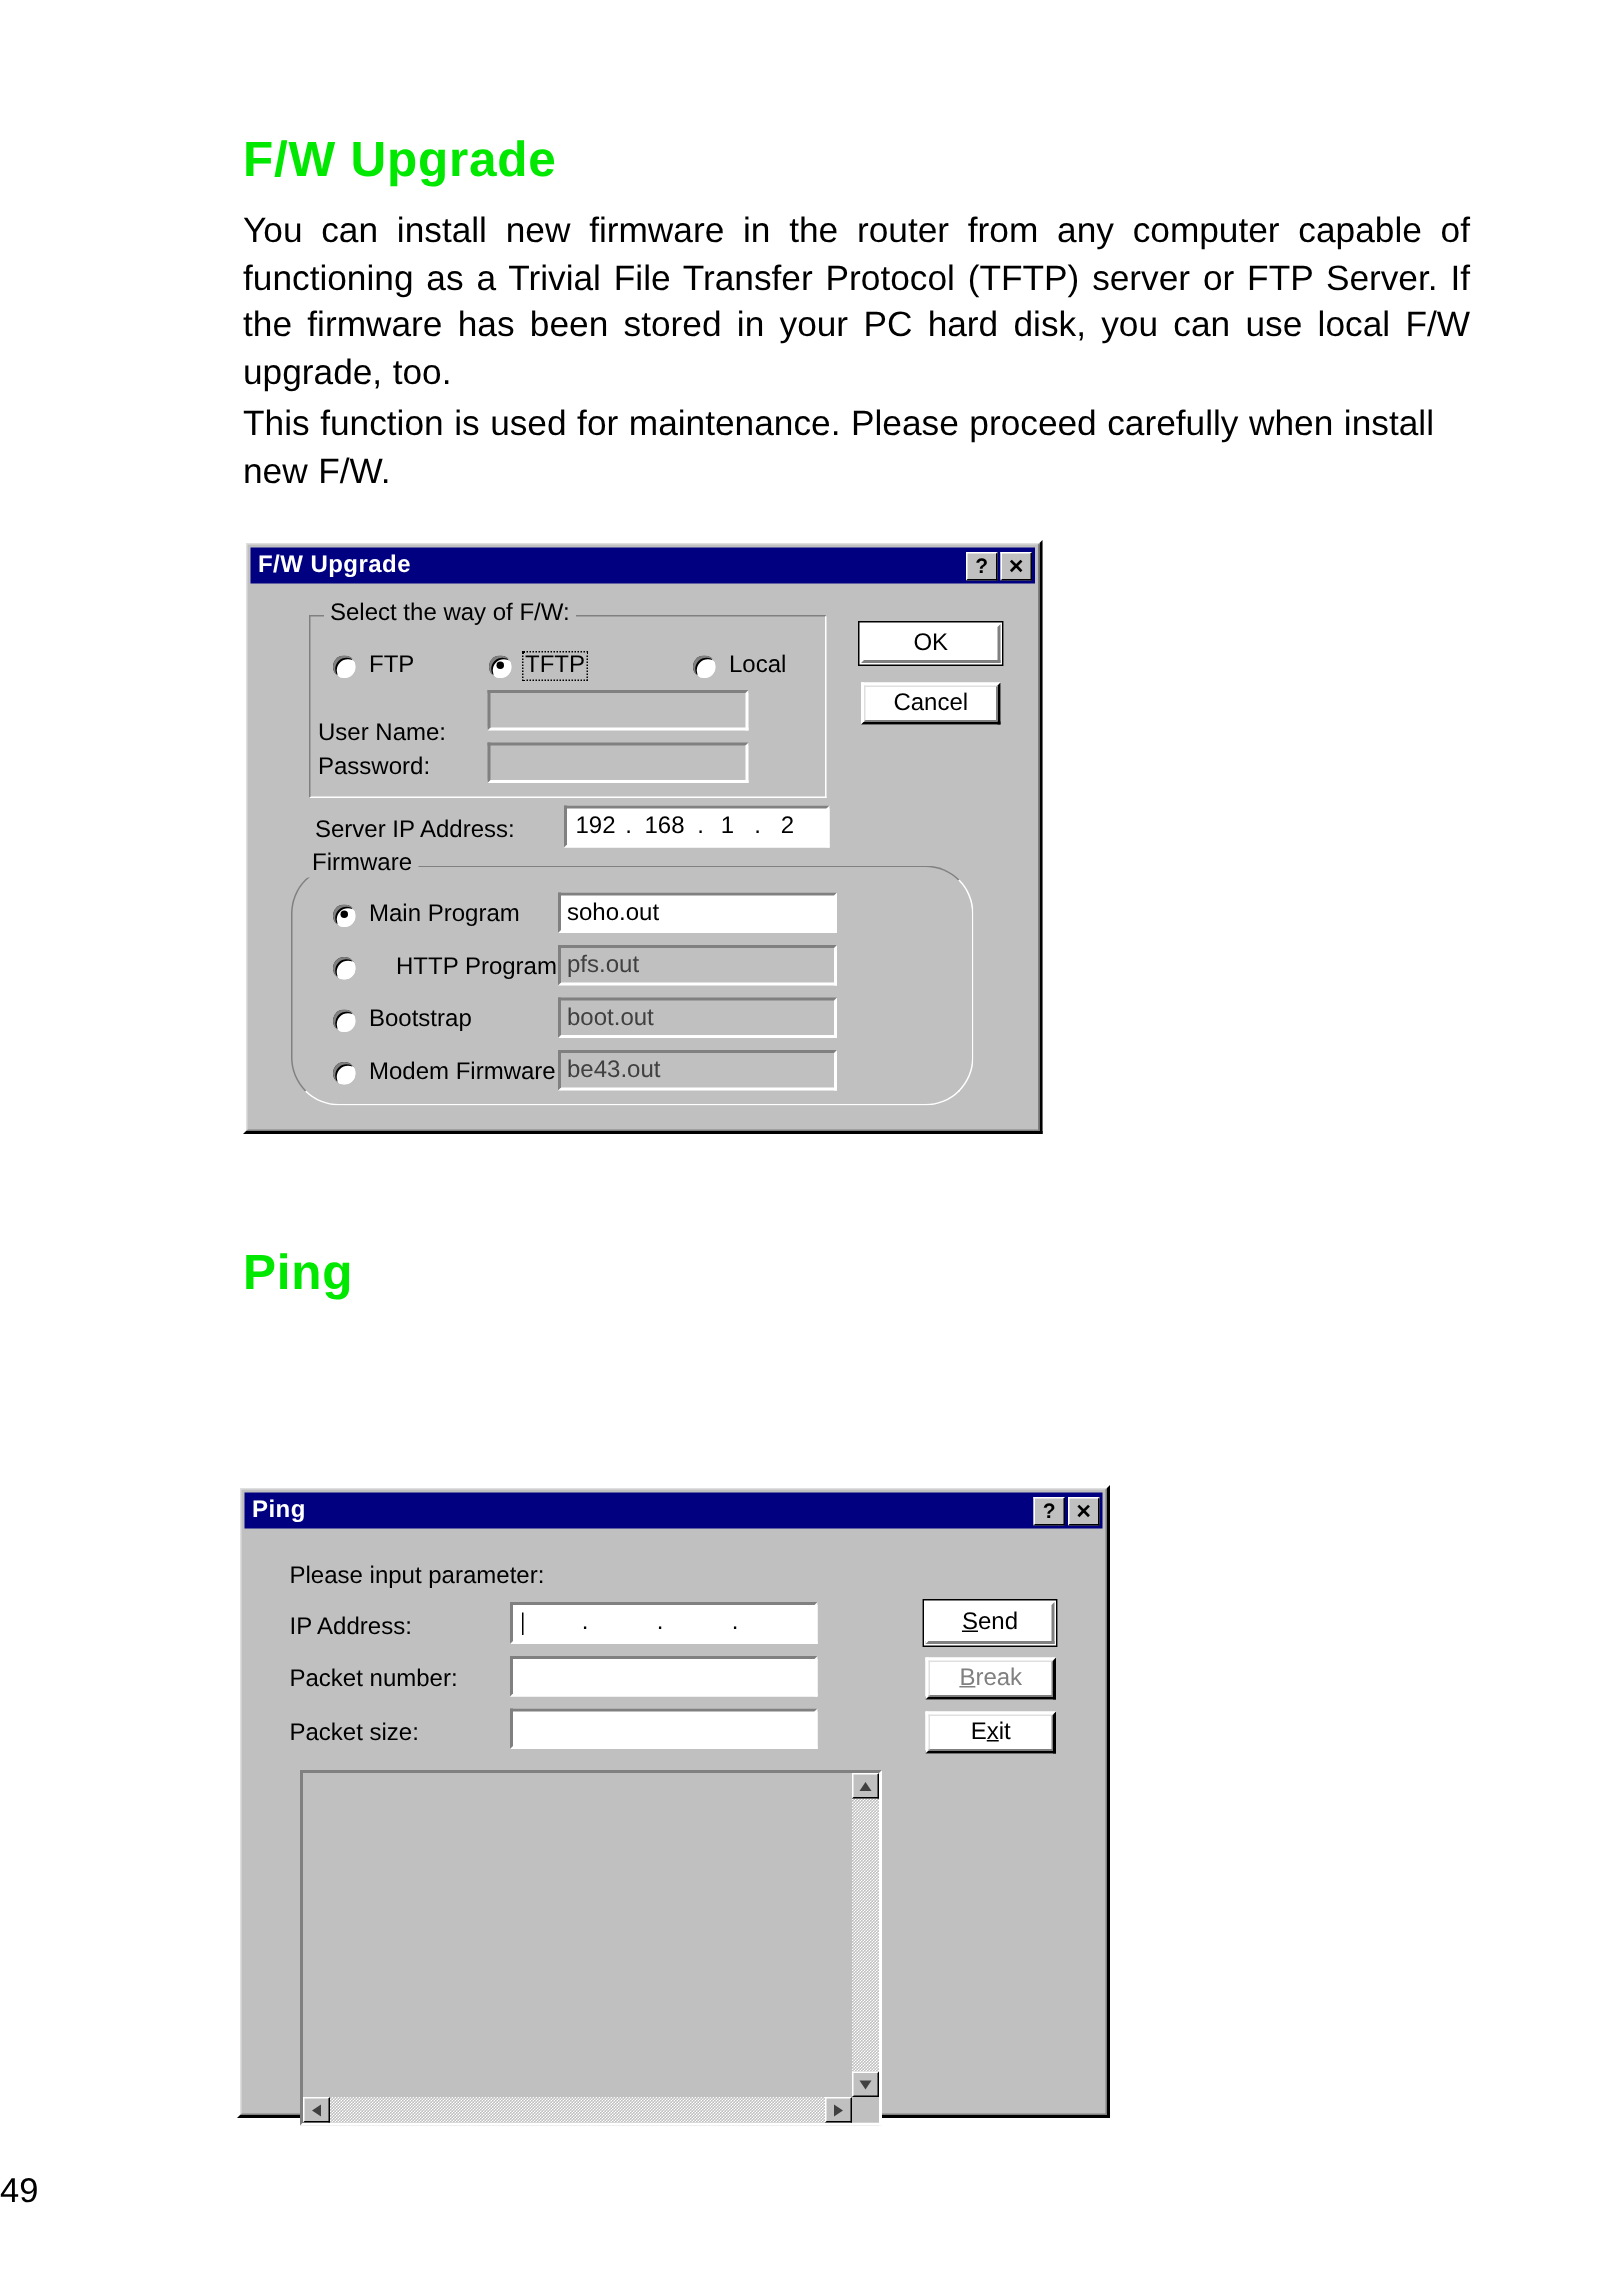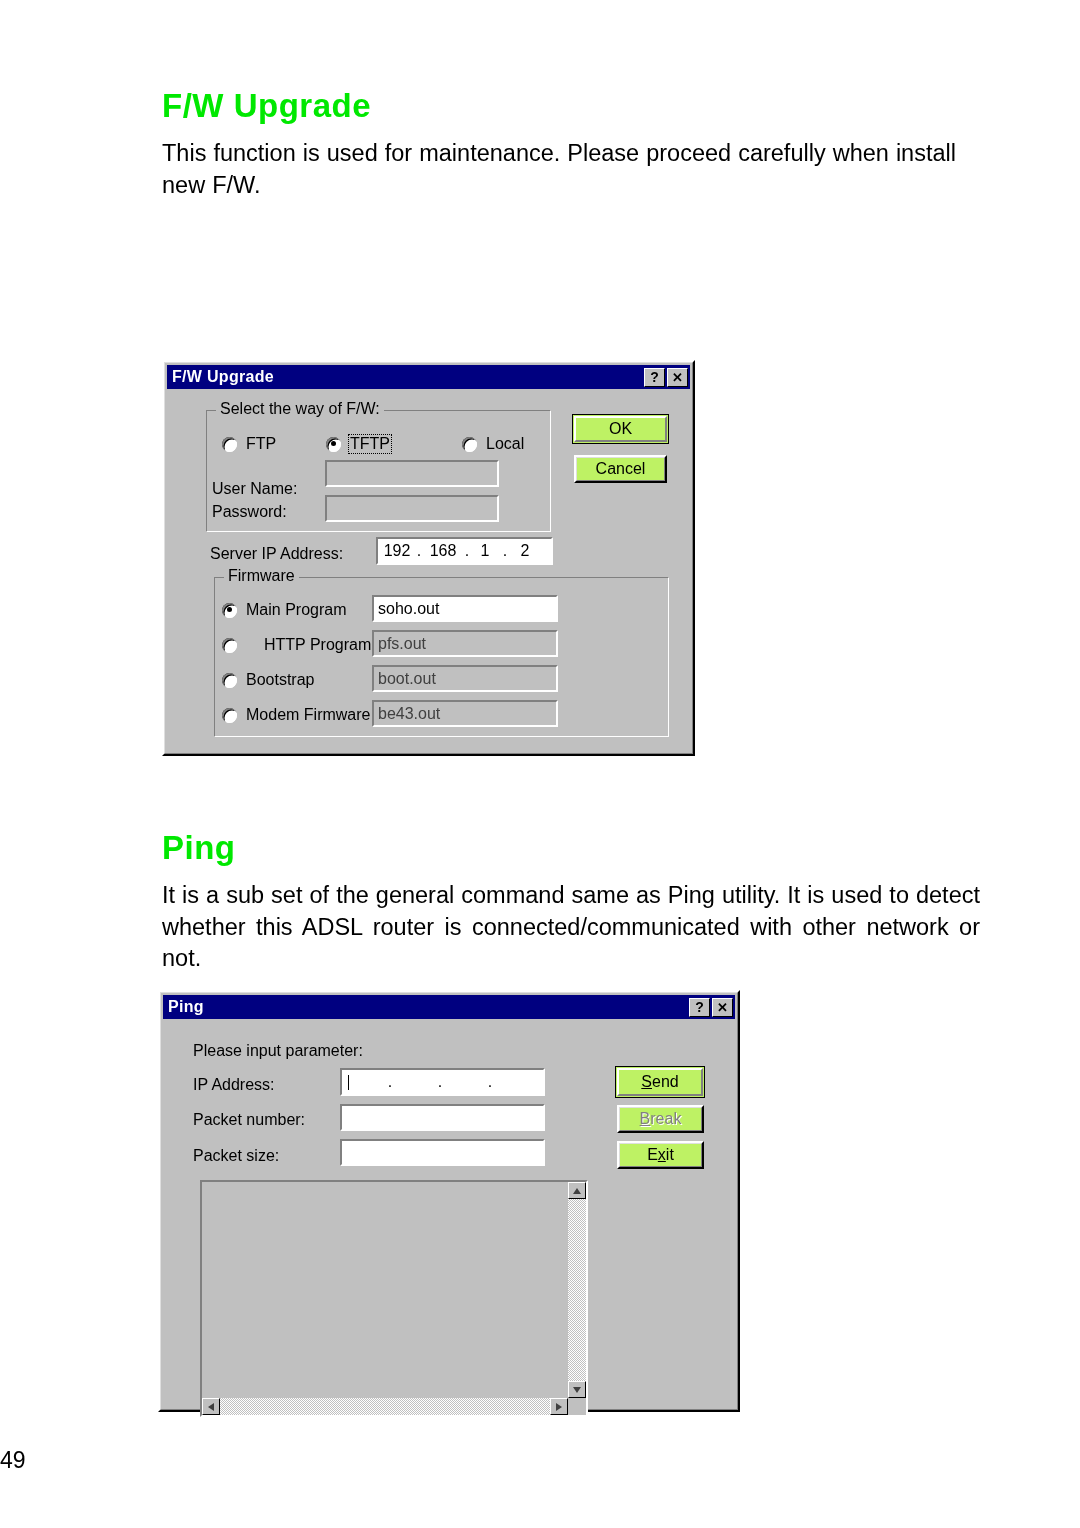--- a/index.html
+++ b/index.html
@@ -221,21 +221,21 @@
     display: inline-block;
     width: 1px;
     height: 15px;
     background: #000000;
     margin: 0 2px;
   }
 
   
   .btn {
     position: absolute;
-    background: #bef264;
+    background: #ffffff;
     border-top: 2px solid #ffffff;
     border-left: 2px solid #ffffff;
     border-right: 2px solid #000000;
     border-bottom: 2px solid #000000;
     box-sizing: border-box;
     font-size: 16px;
     display: flex;
     align-items: center;
     justify-content: center;
     color: #000000;
@@ -326,20 +326,21 @@
   .arrow-left { border-width: 4px 6px 4px 0; border-color: transparent #404040 transparent transparent; }
   .arrow-right { border-width: 4px 0 4px 6px; border-color: transparent transparent transparent #404040; }
 </style>
 </head>
 <body>
 
 <div class="page">
 
   <div class="content" style="top:88px;">
     <h1 class="section-heading">F/W Upgrade</h1>
+    <p class="body-text">You can install new firmware in the router from any computer capable of functioning as a Trivial File Transfer Protocol (TFTP) server or FTP Server.  If the firmware has been stored in your PC hard disk, you can use local F/W upgrade, too.</p>
     <p class="body-text last">This function is used for maintenance.  Please proceed carefully when install new F/W.</p>
   </div>
 
   <div class="win-dialog" style="left:162px; top:360px; width:533px; height:396px;">
     <div class="inner-bevel"></div>
 
     <div class="titlebar">
       <span class="title-text">F/W Upgrade</span>
       <span class="title-btn">?</span>
       <span class="title-btn" style="font-size:13px;">✕</span>
@@ -383,21 +384,21 @@
         <span class="ip-seg" style="width:30px">192</span>
         <span class="ip-dot" style="width:14px">.</span>
         <span class="ip-seg" style="width:34px">168</span>
         <span class="ip-dot" style="width:14px">.</span>
         <span class="ip-seg" style="width:22px">1</span>
         <span class="ip-dot" style="width:18px">.</span>
         <span class="ip-seg" style="width:22px">2</span>
       </span>
     </div>
 
-    <div class="group-box" style="left:50px; top:215px; width:455px; height:160px;">
+    <div class="group-box" style="left:30px; top:215px; width:455px; height:160px;border-radius:32px;">
       <span class="group-label">Firmware</span>
     </div>
 
     <div class="radio" style="left:58px; top:238px;">
       <span class="radio-dot checked"></span>
       <span class="radio-label">Main Program</span>
     </div>
     <div class="field" style="left:208px; top:233px; width:186px; height:27px;">soho.out</div>
 
     <div class="radio" style="left:58px; top:273px;gap:18px;">
@@ -414,21 +415,20 @@
 
     <div class="radio" style="left:58px; top:343px;">
       <span class="radio-dot"></span>
       <span class="radio-label">Modem Firmware</span>
     </div>
     <div class="field disabled" style="left:208px; top:338px; width:186px; height:27px;">be43.out</div>
   </div>
 
   <div class="content" style="top:830px;">
     <h1 class="section-heading">Ping</h1>
-    <p class="body-text last" style="text-align:justify;">It is a sub set of the general command same as Ping utility.  It is used to detect whether this ADSL router is connected/communicated with other network or not.</p>
   </div>
 
   <div class="win-dialog" style="left:158px; top:990px; width:582px; height:422px;">
     <div class="inner-bevel"></div>
 
     <div class="titlebar">
       <span class="title-text">Ping</span>
       <span class="title-btn">?</span>
       <span class="title-btn" style="font-size:13px;">✕</span>
     </div>

